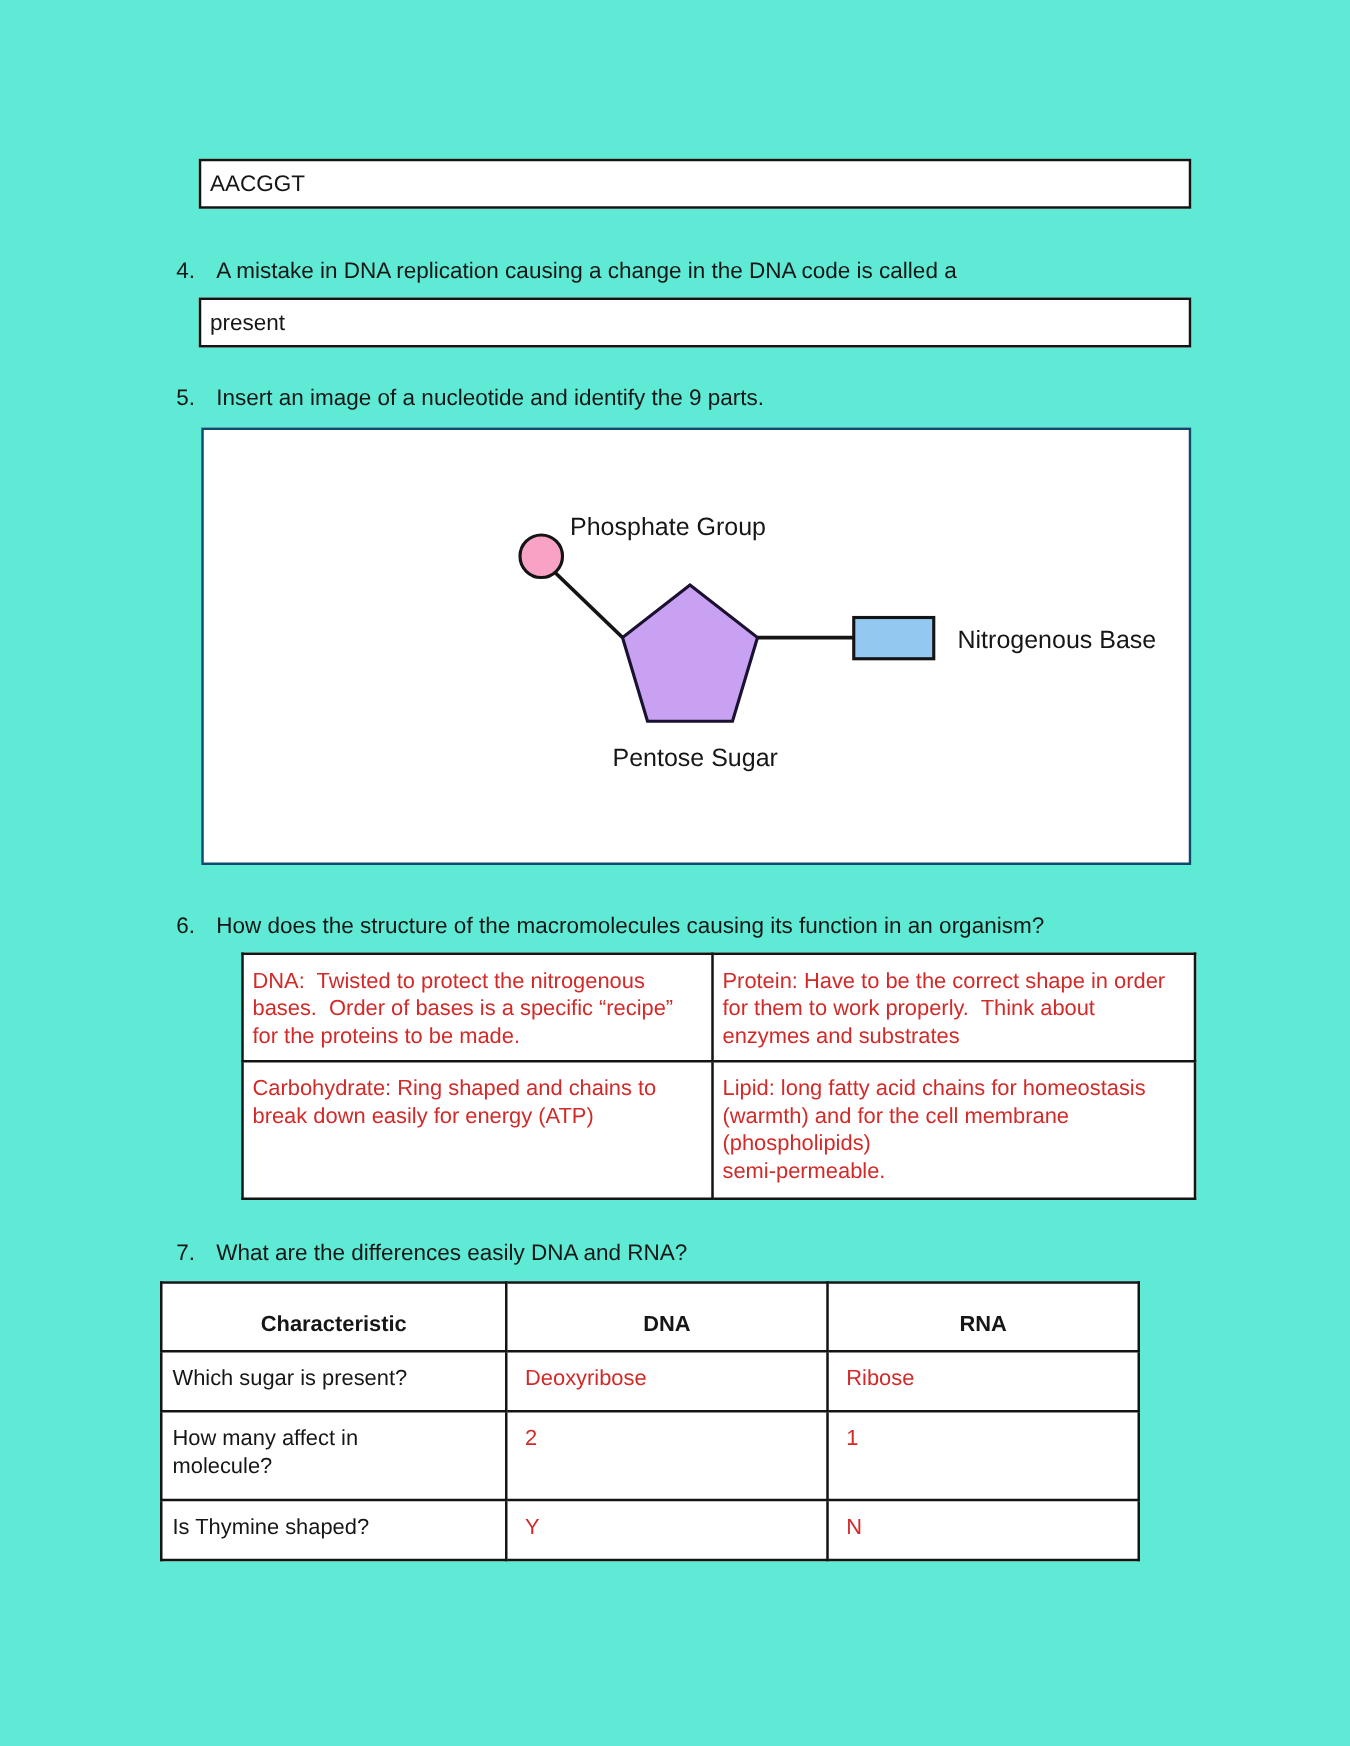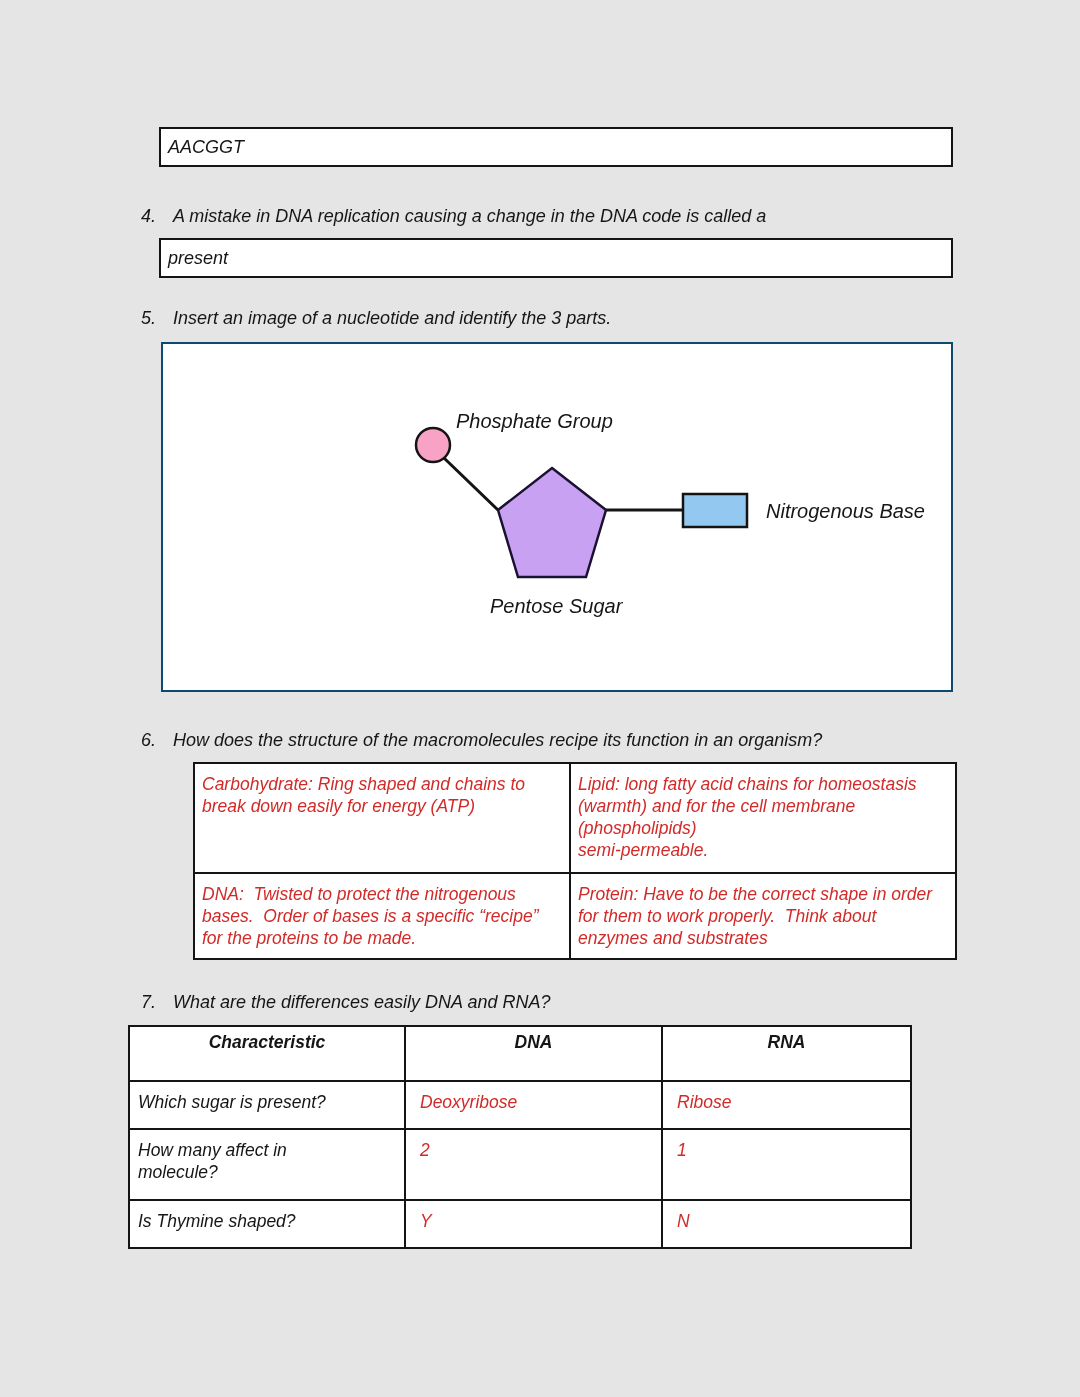--- a/index.html
+++ b/index.html
@@ -1,20 +1,19 @@
 <!DOCTYPE html>
 <html><head>
 <meta charset="utf-8">
 <style>
   html,body { margin:0; padding:0; background:#ffffff; }
   .page {
-    position:relative; width:1080px; height:1397px; background:#e5e5e5;
+    position:relative; width:1080px; height:1397px; background:#5eead4;
     font-family:"Liberation Sans","DejaVu Sans",sans-serif; color:#161616;
     overflow:hidden;
-    font-style:italic;
   }
   .answer-box {
     position:absolute; left:159px; width:794px; height:40px;
     border:2px solid #141414; box-sizing:border-box;
     font-size:18px; line-height:21px; padding:8px 6px 0 7px;
     background:#ffffff; white-space:pre;
   }
   .q-line {
     position:absolute; left:141px; display:flex; align-items:flex-start;
     font-size:18px; line-height:22px; color:#161616;
@@ -35,21 +34,21 @@
   .macro-table { position:absolute; left:193px; top:762px; width:762px; }
   .macro-table td {
     font-size:17.5px; line-height:22px; padding:9px 13px 6px 7px;
     white-space:pre-wrap;
   }
   .red { color:#d22a28; }
 
   .drn-table { position:absolute; left:128px; top:1025px; width:782px; }
   .drn-table th {
     font-size:17.5px; line-height:22px; font-weight:bold; color:#161616;
-    text-align:center; padding:4px 4px 4px 4px;
+    text-align:center; padding:21px 4px 4px 4px;
   }
   .drn-table td { font-size:17.5px; line-height:22px; }
   .drn-table td.lbl { color:#161616; padding:9px 55px 2px 8px; }
   .drn-table td.val { padding:9px 20px 6px 14px; }
 </style>
 </head>
 <body>
 
 <div class="page">
 
@@ -57,21 +56,21 @@
 
   <div class="q-line" style="top:205px;">
     <span class="q-num">4.</span>
     <span class="q-text">A mistake in DNA replication causing a change in the DNA code is called a</span>
   </div>
 
   <div class="answer-box" style="top:238px;">present</div>
 
   <div class="q-line" style="top:307px;">
     <span class="q-num">5.</span>
-    <span class="q-text">Insert an image of a nucleotide and identify the 3 parts.</span>
+    <span class="q-text">Insert an image of a nucleotide and identify the 9 parts.</span>
   </div>
 
   <div class="diagram-box">
     <svg width="788" height="346" viewBox="0 0 788 346">
 
       <line x1="281" y1="114" x2="335" y2="166" stroke="#141414" stroke-width="3"></line>
 
       <line x1="443" y1="166" x2="520" y2="166" stroke="#141414" stroke-width="3"></line>
 
       <circle cx="270" cy="101" r="17" fill="#f8a3c6" stroke="#141414" stroke-width="2.5"></circle>
@@ -81,37 +80,37 @@
       <rect x="520" y="150" width="64" height="33" fill="#93c9f1" stroke="#141414" stroke-width="2.5"></rect>
 
       <text class="diag-label" x="293" y="84">Phosphate Group</text>
       <text class="diag-label" x="327" y="269">Pentose Sugar</text>
       <text class="diag-label" x="603" y="174">Nitrogenous Base</text>
     </svg>
   </div>
 
   <div class="q-line" style="top:729px;">
     <span class="q-num">6.</span>
-    <span class="q-text">How does the structure of the macromolecules recipe its function in an organism?</span>
+    <span class="q-text">How does the structure of the macromolecules causing its function in an organism?</span>
   </div>
 
   <table class="doc-table macro-table">
     <colgroup>
         <col style="width:376px">
         <col style="width:386px">
       </colgroup>
     <tbody>
-        <tr style="height:110px">
+        <tr style="height:86px">
+      <td class="red">DNA:  Twisted to protect the nitrogenous bases.  Order of bases is a specific “recipe” for the proteins to be made.</td>
+      <td class="red">Protein: Have to be the correct shape in order for them to work properly.  Think about enzymes and substrates</td>
+    </tr>
+    <tr style="height:110px">
       <td class="red">Carbohydrate: Ring shaped and chains to break down easily for energy (ATP)</td>
       <td class="red">Lipid: long fatty acid chains for homeostasis (warmth) and for the cell membrane (phospholipids)
 semi-permeable.</td>
-    </tr>
-    <tr style="height:86px">
-      <td class="red">DNA:  Twisted to protect the nitrogenous bases.  Order of bases is a specific “recipe” for the proteins to be made.</td>
-      <td class="red">Protein: Have to be the correct shape in order for them to work properly.  Think about enzymes and substrates</td>
     </tr>
   </tbody>
     </table>
 
   <div class="q-line" style="top:991px;">
     <span class="q-num">7.</span>
     <span class="q-text">What are the differences easily DNA and RNA?</span>
   </div>
 
   <table class="doc-table drn-table">

